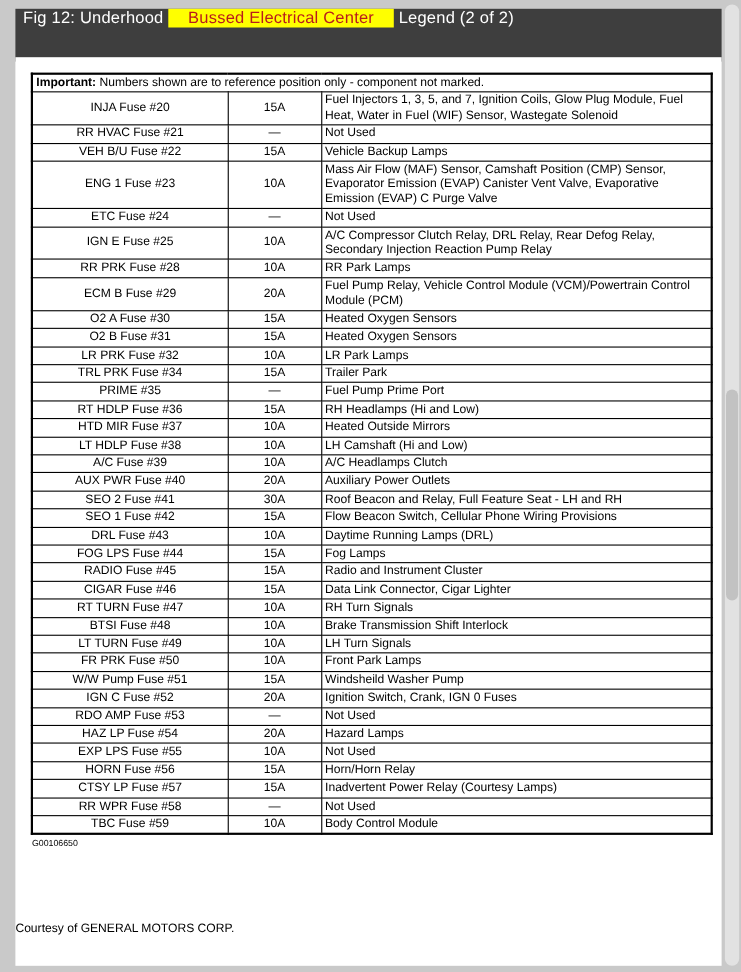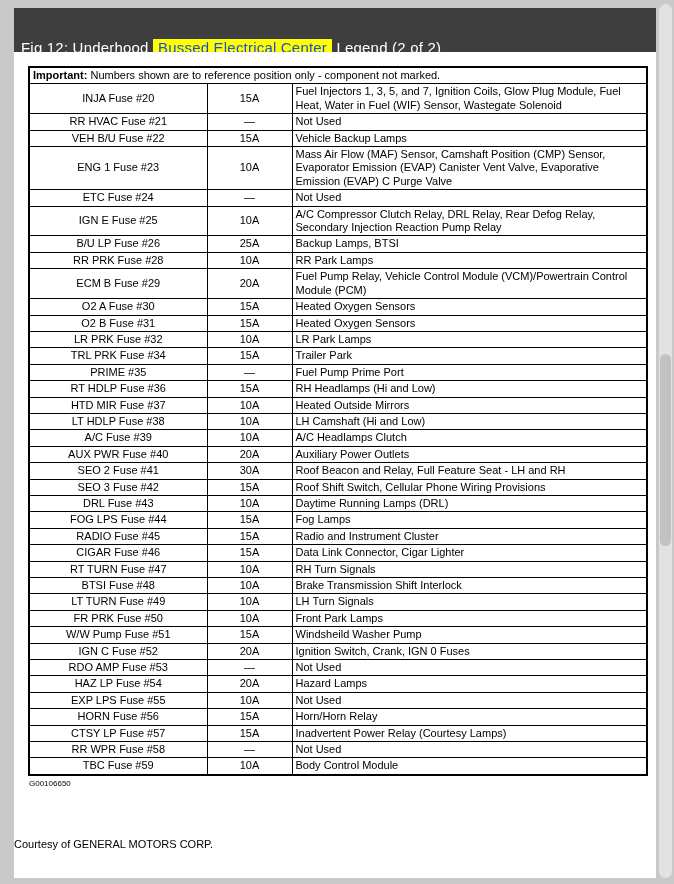--- a/index.html
+++ b/index.html
@@ -8,27 +8,27 @@
     background:#c9c9c9;
     font-family:"Liberation Sans", sans-serif;
     position:relative;
     overflow:hidden;
     color:#000;
   }
   .titlebar {
     position:absolute; left:14px; top:8px; width:642px; height:48px;
     background:var(--titlebar,#3e3e3e);
     color:#fff; font-size:15px;
-    display:flex; align-items:flex-end;
+    display:flex; align-items:flex-start;
     padding-left:7px; letter-spacing:.2px;
     white-space:pre;
   }
   .hl {
     background:var(--highlight,#ffff00);
-    color:#1d4ed8; padding:0 5px;
+    color:#b91c1c; padding:0 18px;
   }
   .doc {
     position:absolute; left:14px; top:52px; width:642px; height:826px;
     background:#fff;
   }
   .tablewrap { margin:14px 8px 0 14px; }
   table.fuse {
     border-collapse:collapse; width:620px; border:2px solid #000;
     table-layout:fixed;
   }
@@ -105,25 +105,20 @@
             <td class="c1">ETC Fuse #24</td>
             <td class="c2">—</td>
             <td class="c3">Not Used</td>
           </tr>
           <tr>
             <td class="c1">IGN E Fuse #25</td>
             <td class="c2">10A</td>
             <td class="c3">A/C Compressor Clutch Relay, DRL Relay, Rear Defog Relay, Secondary Injection Reaction Pump Relay</td>
           </tr>
           <tr>
-            <td class="c1">B/U LP Fuse #26</td>
-            <td class="c2">25A</td>
-            <td class="c3">Backup Lamps, BTSI</td>
-          </tr>
-          <tr>
             <td class="c1">RR PRK Fuse #28</td>
             <td class="c2">10A</td>
             <td class="c3">RR Park Lamps</td>
           </tr>
           <tr>
             <td class="c1">ECM B Fuse #29</td>
             <td class="c2">20A</td>
             <td class="c3">Fuel Pump Relay, Vehicle Control Module (VCM)/Powertrain Control Module (PCM)</td>
           </tr>
           <tr>
@@ -175,23 +170,23 @@
             <td class="c1">AUX PWR Fuse #40</td>
             <td class="c2">20A</td>
             <td class="c3">Auxiliary Power Outlets</td>
           </tr>
           <tr>
             <td class="c1">SEO 2 Fuse #41</td>
             <td class="c2">30A</td>
             <td class="c3">Roof Beacon and Relay, Full Feature Seat - LH and RH</td>
           </tr>
           <tr>
-            <td class="c1">SEO 3 Fuse #42</td>
-            <td class="c2">15A</td>
-            <td class="c3">Roof Shift Switch, Cellular Phone Wiring Provisions</td>
+            <td class="c1">SEO 1 Fuse #42</td>
+            <td class="c2">15A</td>
+            <td class="c3">Flow Beacon Switch, Cellular Phone Wiring Provisions</td>
           </tr>
           <tr>
             <td class="c1">DRL Fuse #43</td>
             <td class="c2">10A</td>
             <td class="c3">Daytime Running Lamps (DRL)</td>
           </tr>
           <tr>
             <td class="c1">FOG LPS Fuse #44</td>
             <td class="c2">15A</td>
             <td class="c3">Fog Lamps</td>

